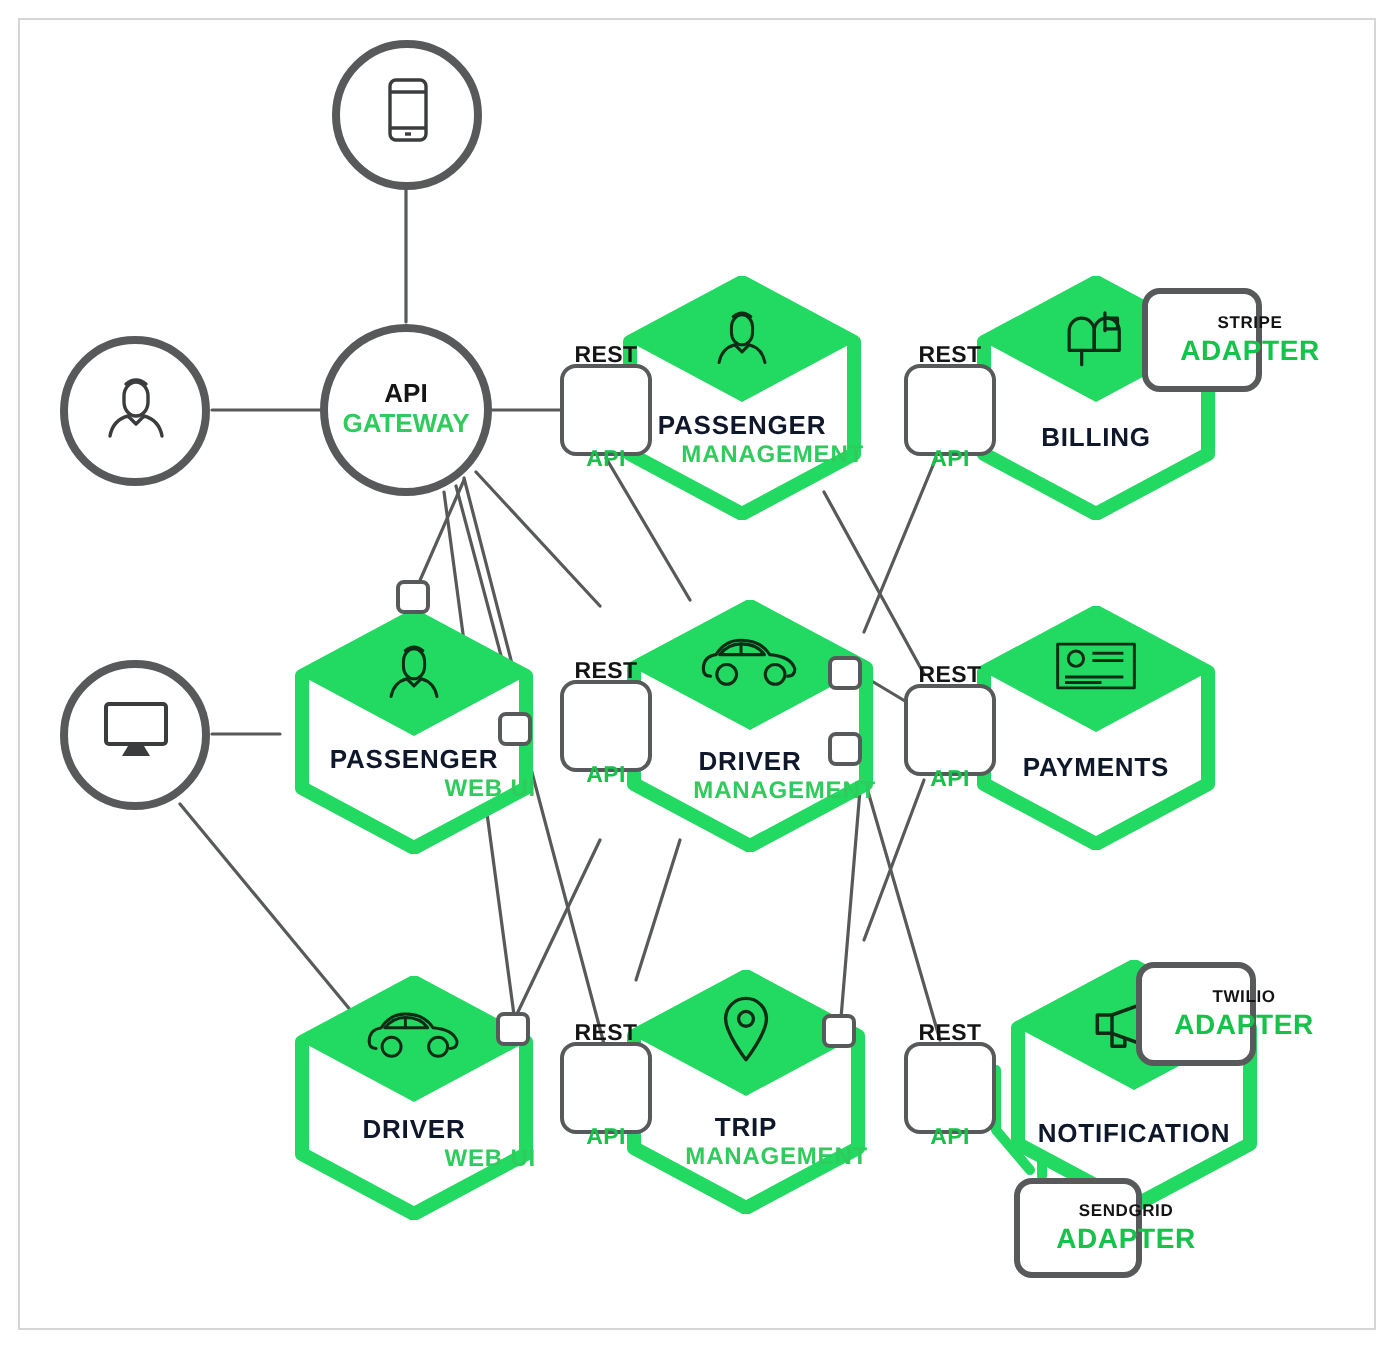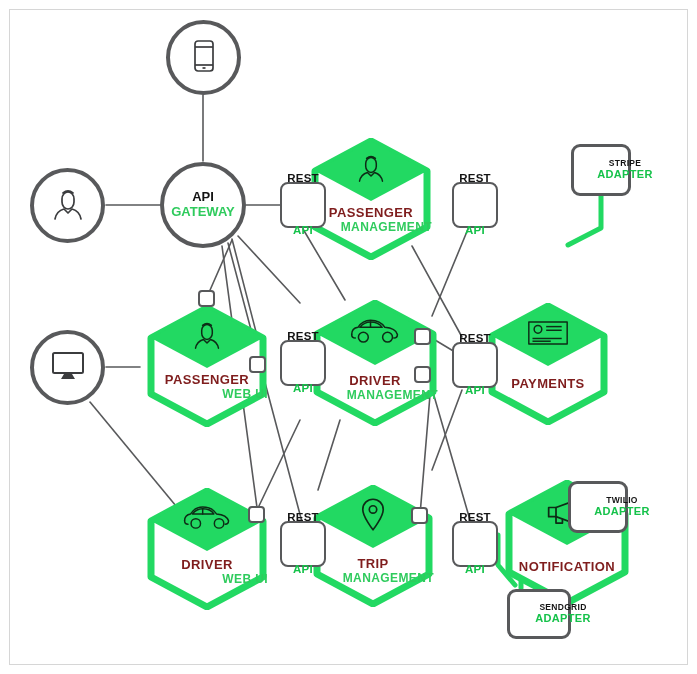--- a/index.html
+++ b/index.html
@@ -59,21 +59,21 @@
   .hex .hex-label{
     position:absolute;
     left:0;right:0;
     bottom:20%;
     text-align:center;
     line-height:1.18;
     pointer-events:none;
   }
   .hex .l1{
     display:block;
-    color:#7f1d1d;
+    color:#0f172a;
     font-weight:bold;
     font-size:13px;
     letter-spacing:.4px;
   }
   .hex .l2{
     display:block;
     color:#2fcb5d;
     font-weight:bold;
     font-size:12px;
     letter-spacing:.4px;
@@ -111,21 +111,21 @@
     align-items:center;justify-content:center;
     box-sizing:border-box;
     z-index:7;
     padding-left:48px;
   }
   .adapter .a1{
     color:#141414;font-weight:bold;font-size:8.5px;letter-spacing:.3px;
     line-height:1.25;
   }
   .adapter .a2{
-    color:#15c24a;font-weight:bold;font-size:11px;letter-spacing:.3px;
+    color:#15c24a;font-weight:bold;font-size:14px;letter-spacing:.3px;
     line-height:1.25;
   }
   
   .knob{
     position:absolute;
     width:17px;height:17px;
     background:#ffffff;
     border:2px solid #58595b;
     border-radius:4px;
     box-sizing:border-box;
@@ -247,20 +247,38 @@
           <path d="M12 7 q5 -4 10 0"></path>
           <path d="M4 33 q1.5 -8 9 -10 l4 4 l4 -4 q7.5 2 9 10"></path>
         </svg>
       </span>
       <div class="hex-label" style="bottom:26px;">
         <span class="l1">PASSENGER</span>
         <span class="l2">MANAGEMENT</span>
       </div>
     </div>
 
+    <div class="hex" style="left:487px;top:138px;width:122px;height:122px;z-index:4;">
+      <svg class="hex-shape" viewBox="0 0 122 122">
+        <polygon points="61,3 117,33 117,89 61,119 5,89 5,33" fill="#ffffff" stroke="#22d962" stroke-width="7" stroke-linejoin="round"></polygon>
+        <path d="M61,3 L117,33 L61,63 L5,33 Z" fill="#22d962"></path>
+      </svg>
+      <span class="hex-icon" style="top:14px;">
+        <svg width="34" height="32" viewBox="0 0 38 34" fill="none" stroke="#0d2c16" stroke-width="1.8" stroke-linecap="round" stroke-linejoin="round">
+          <path d="M4 14 a7 7 0 0 1 14 0 v11 H4 z"></path>
+          <path d="M18 14 a7 7 0 0 1 14 0 v11 H18 z"></path>
+          <line x1="11" y1="25" x2="11" y2="33"></line>
+          <path d="M24 7 h7 v6 h-7"></path>
+          <line x1="24" y1="4" x2="24" y2="14"></line>
+        </svg>
+      </span>
+      <div class="hex-label" style="bottom:34px;">
+        <span class="l1">BILLING</span>
+      </div>
+    </div>
 
     <div class="hex" style="left:146px;top:305px;width:122px;height:122px;z-index:4;">
       <svg class="hex-shape" viewBox="0 0 122 122">
         <polygon points="61,3 117,33 117,89 61,119 5,89 5,33" fill="#ffffff" stroke="#22d962" stroke-width="7" stroke-linejoin="round"></polygon>
         <path d="M61,3 L117,33 L61,63 L5,33 Z" fill="#22d962"></path>
       </svg>
       <span class="hex-icon" style="top:14px;">
         <svg width="30" height="32" viewBox="0 0 34 36" fill="none" stroke="#0d2c16" stroke-width="1.7" stroke-linecap="round" stroke-linejoin="round">
           <path d="M11 13 a6 7 0 0 1 12 0 v3 a6 7 0 0 1 -12 0 z"></path>
           <path d="M12 7 q5 -4 10 0"></path>

